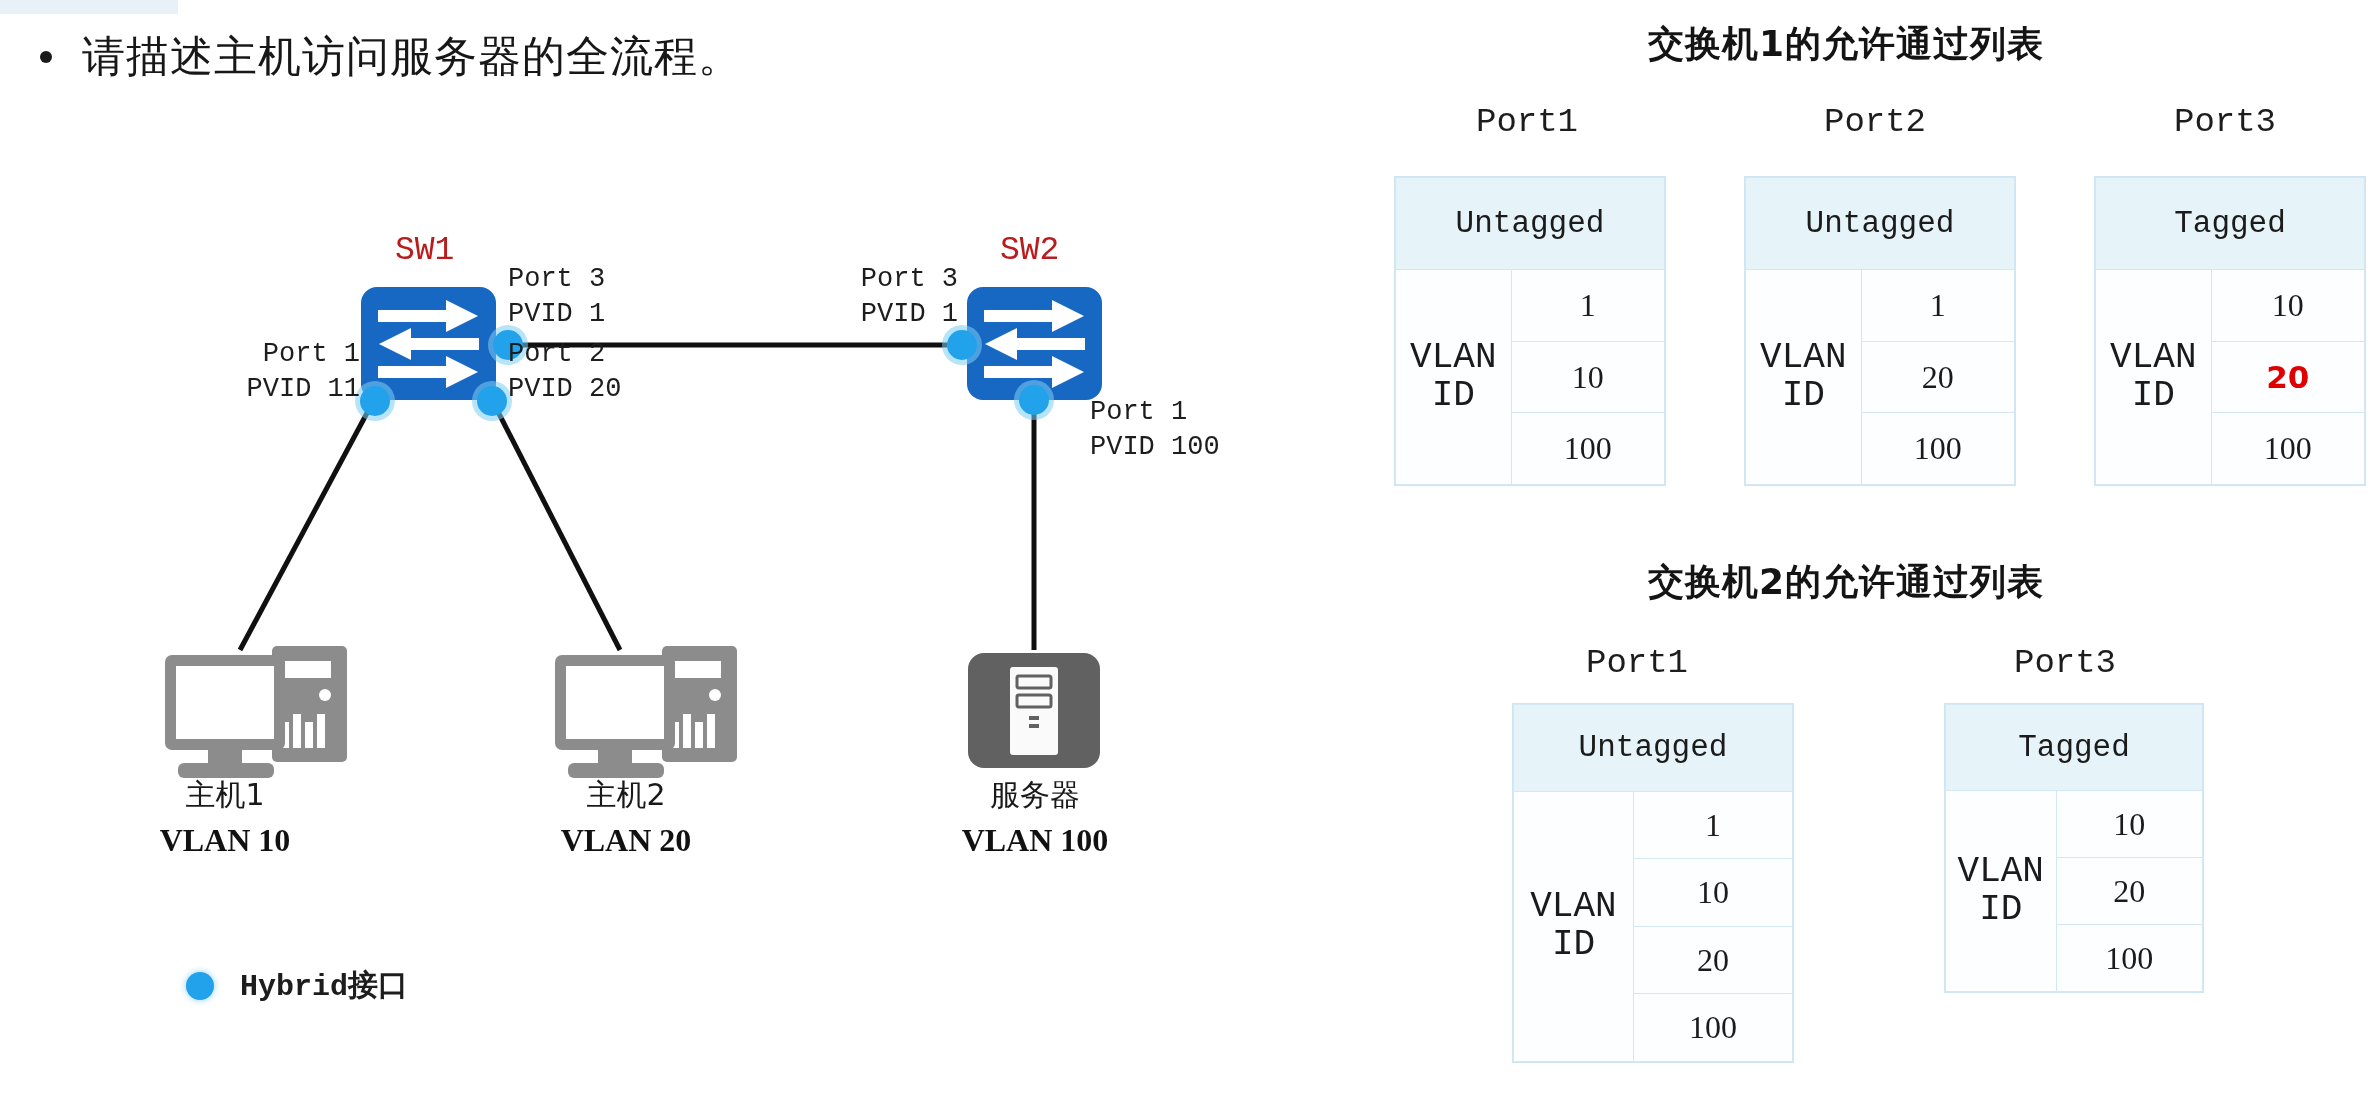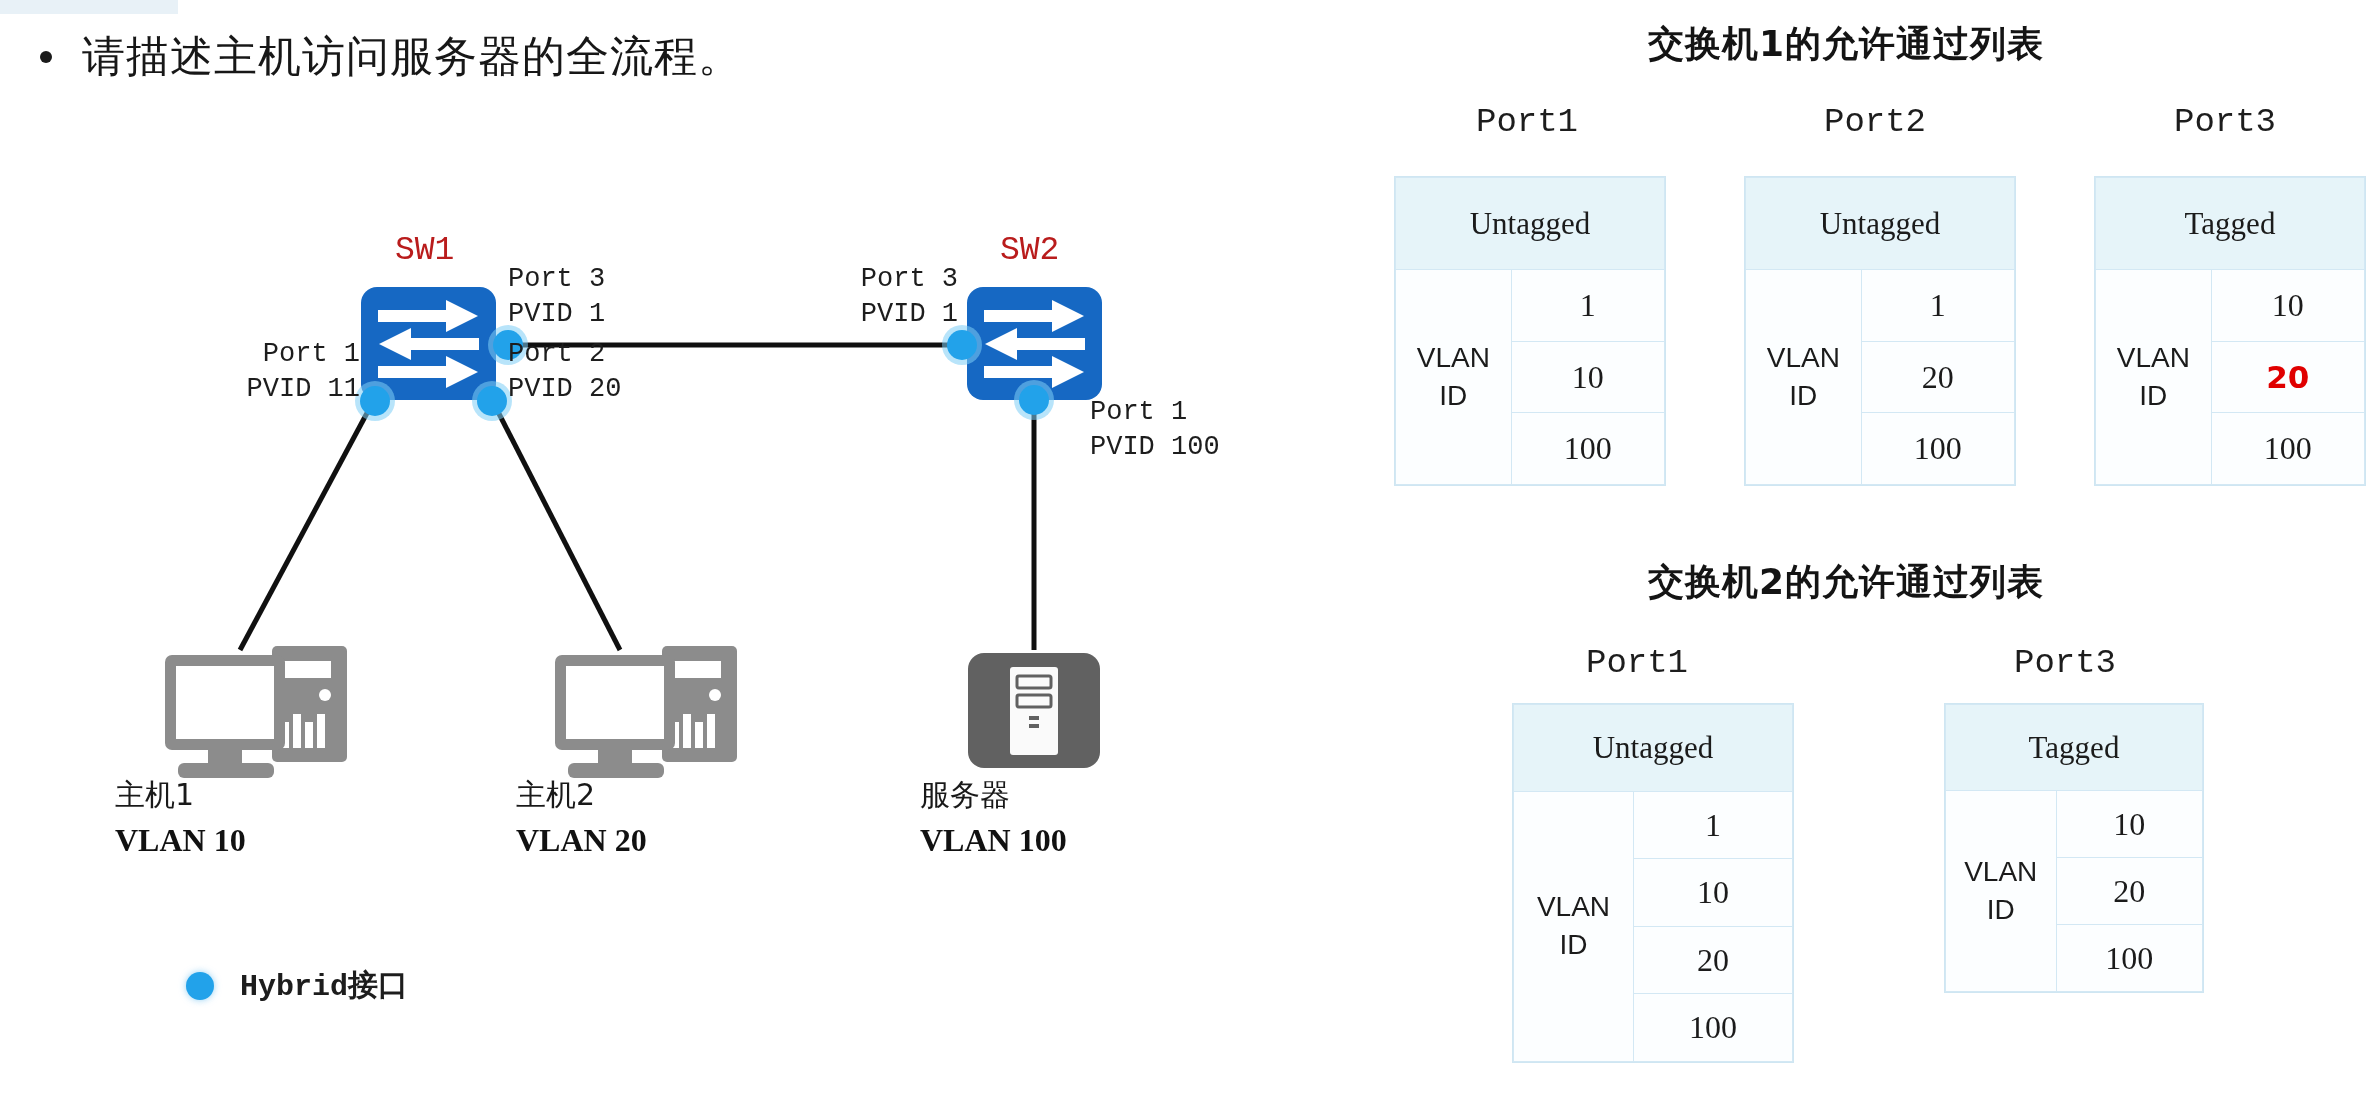--- a/index.html
+++ b/index.html
@@ -78,21 +78,21 @@
     font-family: "Liberation Mono", monospace;
     font-size: 27px;
     line-height: 35px;
     color: #1d1d1d;
     white-space: nowrap;
   }
   .port-label.right-align { text-align: right; }
 
   .dev-caption {
     position: absolute;
-    text-align: left;
+    text-align: center;
     white-space: nowrap;
   }
   .dev-caption .name {
     font-family: "DejaVu Sans", sans-serif;
     font-size: 30px;
     color: #191919;
     display: block;
     margin-bottom: 6px;
   }
   .dev-caption .vlan {
@@ -161,28 +161,28 @@
     text-align: center;
     vertical-align: middle;
     font-family: "Liberation Serif", serif;
     font-size: 32px;
     color: #1b1b1b;
     padding: 0;
   }
   .vtable th {
     background: #e6f4f9;
     font-weight: normal;
-    font-family: Liberation Serif, serif;
+    font-family: Liberation Mono, monospace;
     font-size: 31px;
     height: 62px;
     margin-top: 7px;
   }
   .vtable td.vlanid {
-    font-family: Liberation Sans, sans-serif;
-    font-size: 28px;
+    font-family: Liberation Mono, monospace;
+    font-size: 36px;
     line-height: 38px;
     width: 43%;
   }
   .vtable td.val {
     height: 48px;
   }
   .vtable td.val.highlight {
     color: #e00000;
     font-weight: bold;
     font-family: "DejaVu Sans", sans-serif;

